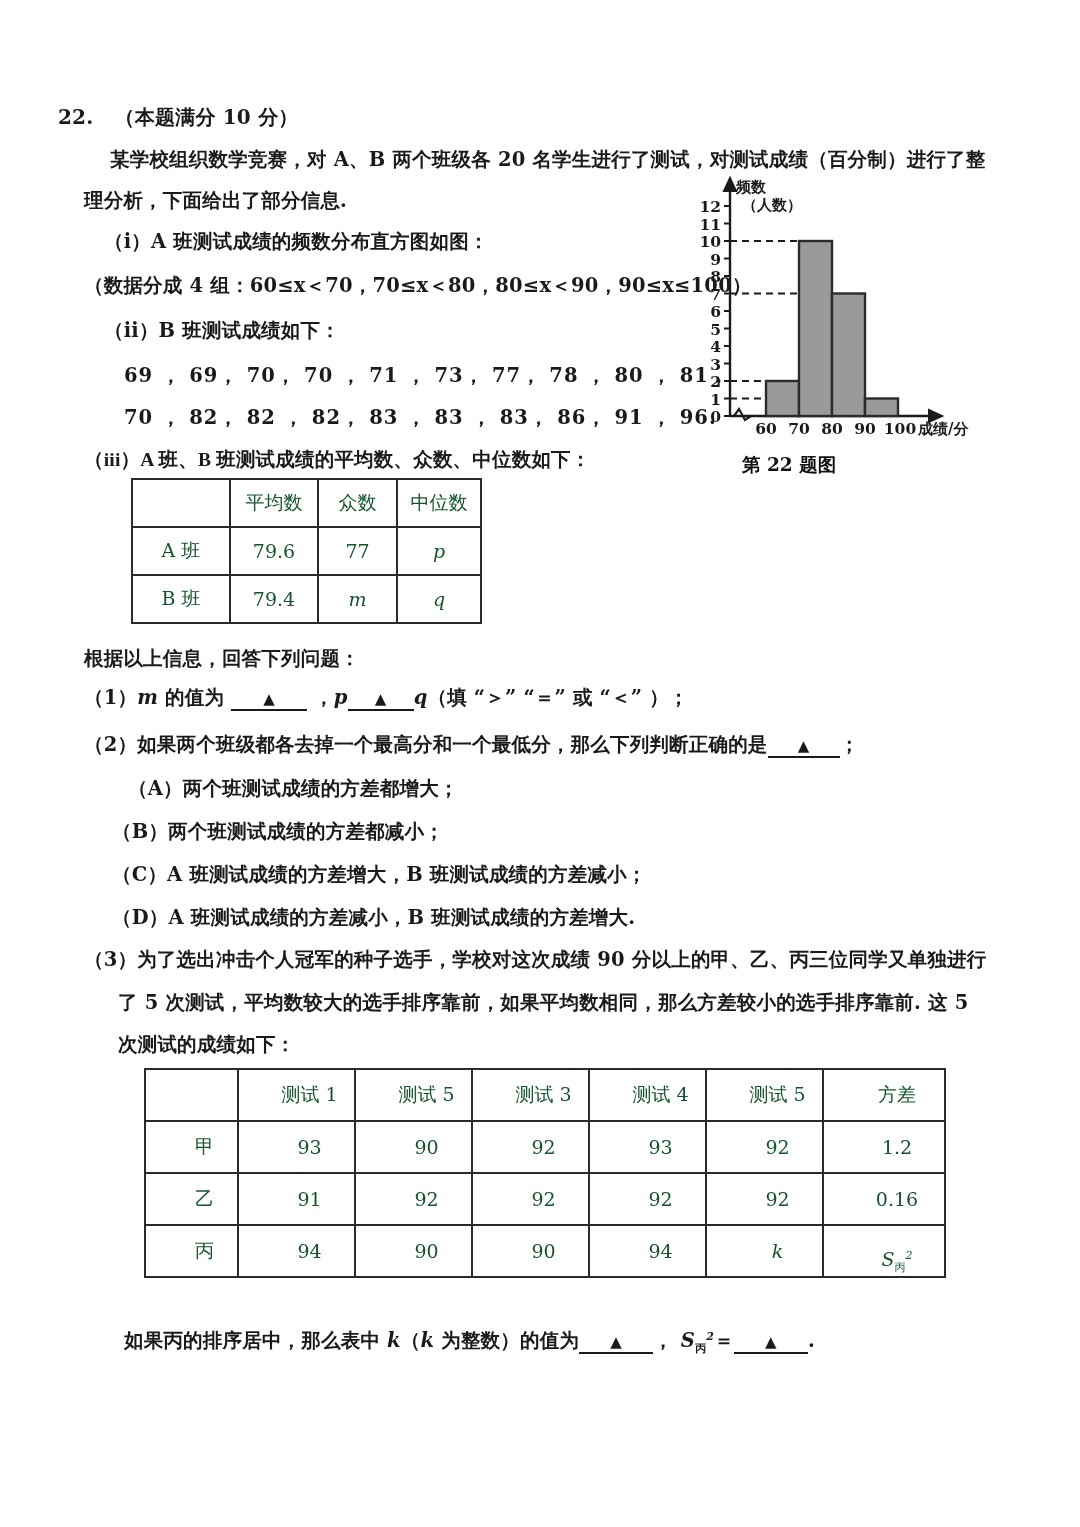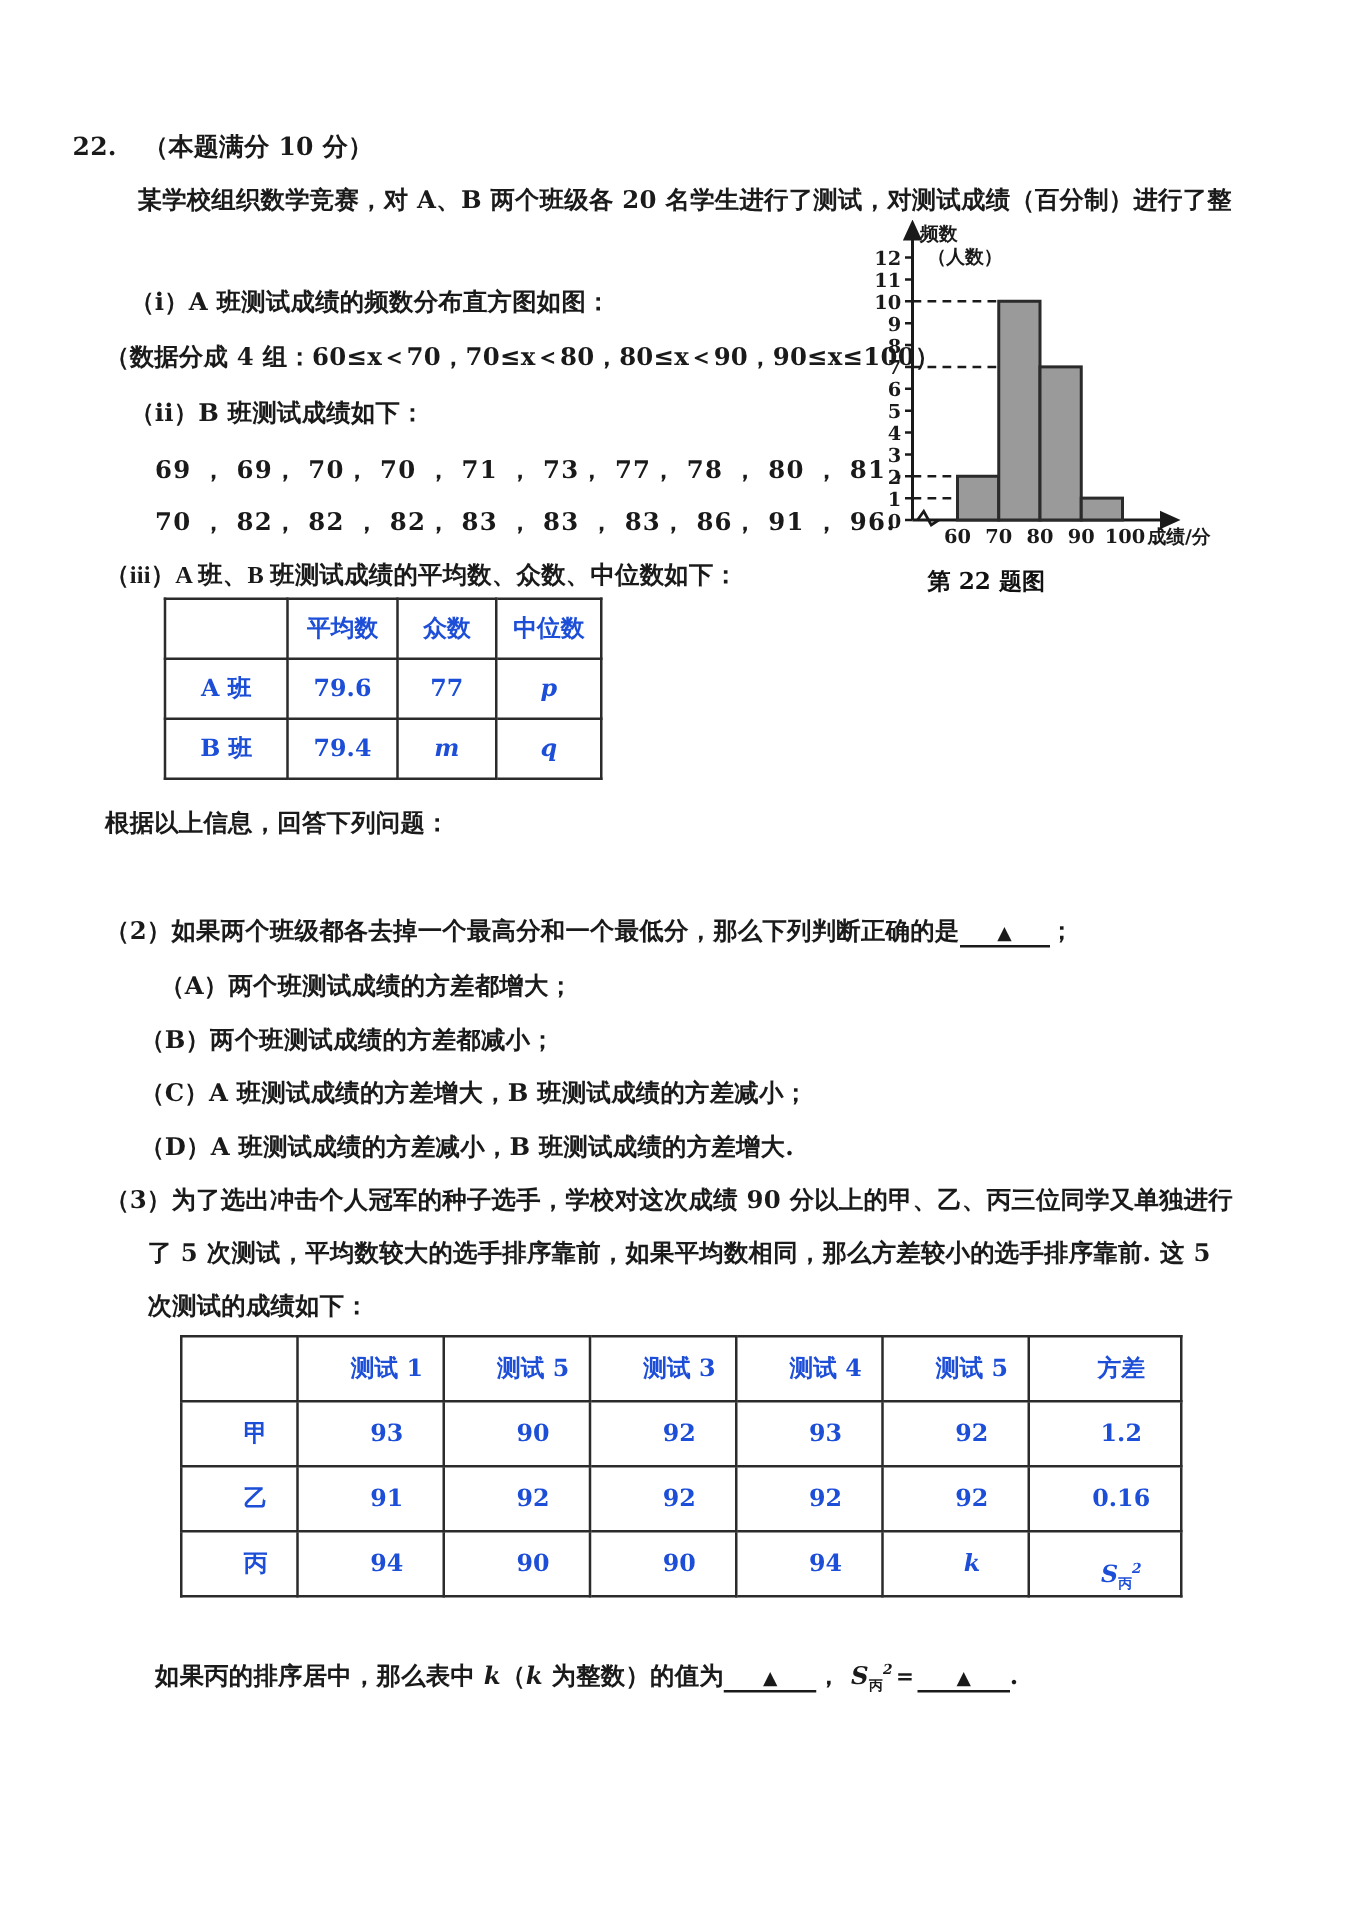--- a/index.html
+++ b/index.html
@@ -45,22 +45,22 @@
     vertical-align: baseline;
     line-height: 1;
     padding: 0 2px 1px 2px;
   }
   .blank .tri { font-size: 15px; letter-spacing: 0; }
 
   
   table.exam {
     position: absolute;
     border-collapse: collapse;
-    font-weight: 700;
-    color: #1d4ed8;
+    font-weight: 400;
+    color: #14532d;
     background: #fff;
   }
   table.exam td {
     border: 2px solid #2b2b2b;
     text-align: center;
     vertical-align: middle;
     font-size: 19px;
     padding: 0;
   }
 
@@ -106,20 +106,21 @@
 <body>
 
 <div class="page">
 
   <div class="line t-head" style="left:58px; top:104px;">
     <span>22.</span>
     <span style="display:inline-block;width:14px;"></span><span>（本题满分 10 分）</span>
   </div>
 
   <div class="line t-body" style="left:110px; top:146px;">某学校组织数学竞赛，对 A、B 两个班级各 20 名学生进行了测试，对测试成绩（百分制）进行了整</div>
+  <div class="line t-body" style="left:84px; top:187px;">理分析，下面给出了部分信息.</div>
 
   <div class="line t-body" style="left:104px; top:228px;">（i）A 班测试成绩的频数分布直方图如图：</div>
   <div class="line t-body" style="left:84px; top:272px;">（数据分成 4 组：60≤x＜70，70≤x＜80，80≤x＜90，90≤x≤100）</div>
   <div class="line t-body" style="left:104px; top:317px;">（ii）B 班测试成绩如下：</div>
 
   <div class="line t-body" style="left:124px; top:362px; letter-spacing:1px;">69 ， 69， 70， 70 ， 71 ， 73， 77， 78 ， 80 ， 81，</div>
   <div class="line t-body" style="left:124px; top:404px; letter-spacing:1px;">70 ， 82， 82 ， 82， 83 ， 83 ， 83， 86， 91 ， 96.</div>
 
   <div class="line t-body" style="left:84px; top:446px;font-family:Liberation Serif, serif;">（iii）A 班、B 班测试成绩的平均数、众数、中位数如下：</div>
 
@@ -218,20 +219,23 @@
       <td class="c0">B 班</td>
       <td class="c1">79.4</td>
       <td class="c2 ital">m</td>
       <td class="c3 ital">q</td>
     </tr>
   </tbody>
     </table>
 
   <div class="line t-body" style="left:84px; top:645px;">根据以上信息，回答下列问题：</div>
 
+  <div class="line t-body" style="left:84px; top:684px;">
+    <span>（1）</span><span class="ital">m</span><span> 的值为 </span><span class="blank" style="width:72px;"><span class="tri">▲</span></span><span>&nbsp;，</span><span class="ital">p</span><span class="blank" style="width:62px;"><span class="tri">▲</span></span><span class="ital">q</span><span>（填 “＞” “＝” 或 “＜” ）；</span>
+  </div>
 
   <div class="line t-body" style="left:84px; top:731px;">
     <span>（2）如果两个班级都各去掉一个最高分和一个最低分，那么下列判断正确的是</span><span class="blank" style="width:68px;"><span class="tri">▲</span></span><span>；</span>
   </div>
 
   <div class="line t-body" style="left:128px; top:775px;">（A）两个班测试成绩的方差都增大；</div>
   <div class="line t-body" style="left:112px; top:818px;text-align:right;">（B）两个班测试成绩的方差都减小；</div>
   <div class="line t-body" style="left:112px; top:861px;">（C）A 班测试成绩的方差增大，B 班测试成绩的方差减小；</div>
   <div class="line t-body" style="left:112px; top:904px;">（D）A 班测试成绩的方差减小，B 班测试成绩的方差增大.</div>
 

